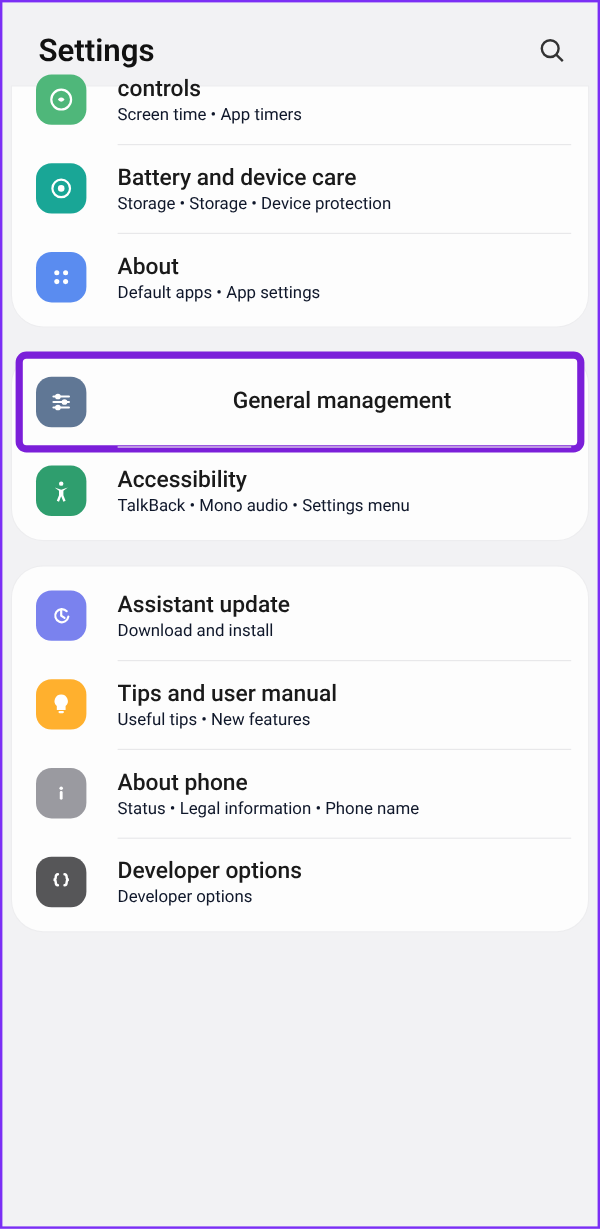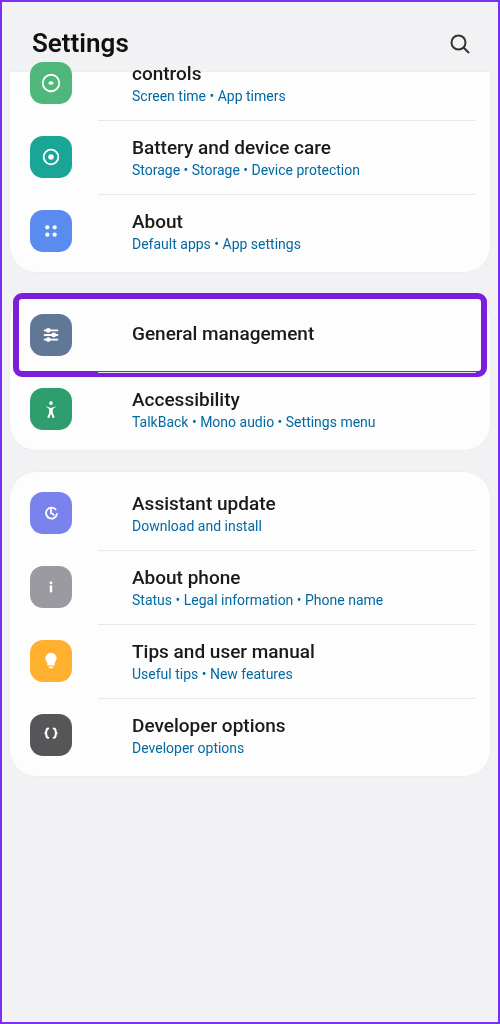--- a/index.html
+++ b/index.html
@@ -7,21 +7,21 @@
     width: 500px;
     height: 1024px;
     background: #f2f2f4;
     font-family: -apple-system, BlinkMacSystemFont, "Segoe UI", Roboto, sans-serif;
     border: 2px solid #7b2ff5;
     overflow: hidden;
     position: relative;
   }
   .header {
     display: flex;
-    align-items: flex-end;
+    align-items: flex-start;
     justify-content: space-between;
     padding: 26px 24px 18px 30px;
   }
   .header h1 {
     font-size: 26px;
     font-weight: 600;
     color: #111;
   }
   .search-btn {
     width: 28px; height: 28px;
@@ -34,21 +34,20 @@
     margin: 0 8px 22px 8px;
     padding: 4px 0;
     box-shadow: 0 0 0 1px rgba(0,0,0,0.02);
   }
   .group.first { border-top-left-radius: 0; border-top-right-radius: 0; margin-top: -4px; }
   .item {
     display: flex;
     align-items: center;
     padding: 16px 18px 16px 20px;
     position: relative;
-    gap: 34px;
   }
   .item + .item::before {
     content: "";
     position: absolute;
     top: 0;
     left: 88px;
     right: 14px;
     height: 1px;
     background: #e8e8ea;
   }
@@ -63,32 +62,33 @@
   .icon svg { width: 22px; height: 22px; }
   .texts { flex: 1; min-width: 0; }
   .title {
     font-size: 19px;
     color: #1a1a1a;
     font-weight: 500;
     margin-bottom: 3px;
   }
   .sub {
     font-size: 14px;
-    color: #0369a1;
+    color: #0f172a;
     white-space: nowrap;
     overflow: hidden;
     text-overflow: ellipsis;
   }
   .highlight {
     outline: 6px solid #7b1fd9;
     outline-offset: -1px;
     border-radius: 4px;
     margin: 0 8px;
     padding-left: 12px;
     padding-right: 10px;
+    text-align: center;
   }
   .ic-green   { background: #4fb77a; }
   .ic-teal    { background: #19a696; }
   .ic-blue    { background: #5a8cf0; }
   .ic-slate   { background: #607795; }
   .ic-green2  { background: #2f9e6e; }
   .ic-violet  { background: #7a82ee; }
   .ic-orange  { background: #ffb02e; }
   .ic-gray    { background: #9a9aa0; }
   .ic-dark    { background: #565658; }
@@ -189,43 +189,43 @@
           <path d="M12 7v5l3 2"></path>
         </svg>
     </div>
     <div class="texts">
       <div class="title">Assistant update</div>
       <div class="sub">Download and install</div>
     </div>
   </div>
 
   <div class="item">
+    <div class="icon ic-orange">
+      <svg viewBox="0 0 24 24" fill="#fff">
+          <path d="M12 3a6 6 0 0 0-4 10.5V17h8v-3.5A6 6 0 0 0 12 3z"></path>
+          <rect x="9.5" y="18" width="5" height="2" rx="1"></rect>
+        </svg>
+    </div>
+    <div class="texts">
+      <div class="title">Tips and user manual</div>
+      <div class="sub">Useful tips  •  New features</div>
+    </div>
+  </div>
+
+  <div class="item">
     <div class="icon ic-gray">
       <svg viewBox="0 0 24 24" fill="#fff">
           <circle cx="12" cy="12" r="10" fill="none" stroke="#fff" stroke-width="0"></circle>
           <circle cx="12" cy="7.5" r="1.6"></circle>
           <rect x="10.7" y="10" width="2.6" height="8" rx="1.3"></rect>
         </svg>
     </div>
     <div class="texts">
       <div class="title">About phone</div>
       <div class="sub">Status  •  Legal information  •  Phone name</div>
-    </div>
-  </div>
-
-  <div class="item">
-    <div class="icon ic-orange">
-      <svg viewBox="0 0 24 24" fill="#fff">
-          <path d="M12 3a6 6 0 0 0-4 10.5V17h8v-3.5A6 6 0 0 0 12 3z"></path>
-          <rect x="9.5" y="18" width="5" height="2" rx="1"></rect>
-        </svg>
-    </div>
-    <div class="texts">
-      <div class="title">Tips and user manual</div>
-      <div class="sub">Useful tips  •  New features</div>
     </div>
   </div>
 
   <div class="item">
     <div class="icon ic-dark">
       <svg viewBox="0 0 24 24" fill="none" stroke="#fff" stroke-width="2.2" stroke-linecap="round">
           <path d="M9 5c-2 0-2 2-2 3s0 2-2 2c2 0 2 1 2 2s0 3 2 3"></path>
           <path d="M15 5c2 0 2 2 2 3s0 2 2 2c-2 0-2 1-2 2s0 3-2 3"></path>
         </svg>
     </div>

